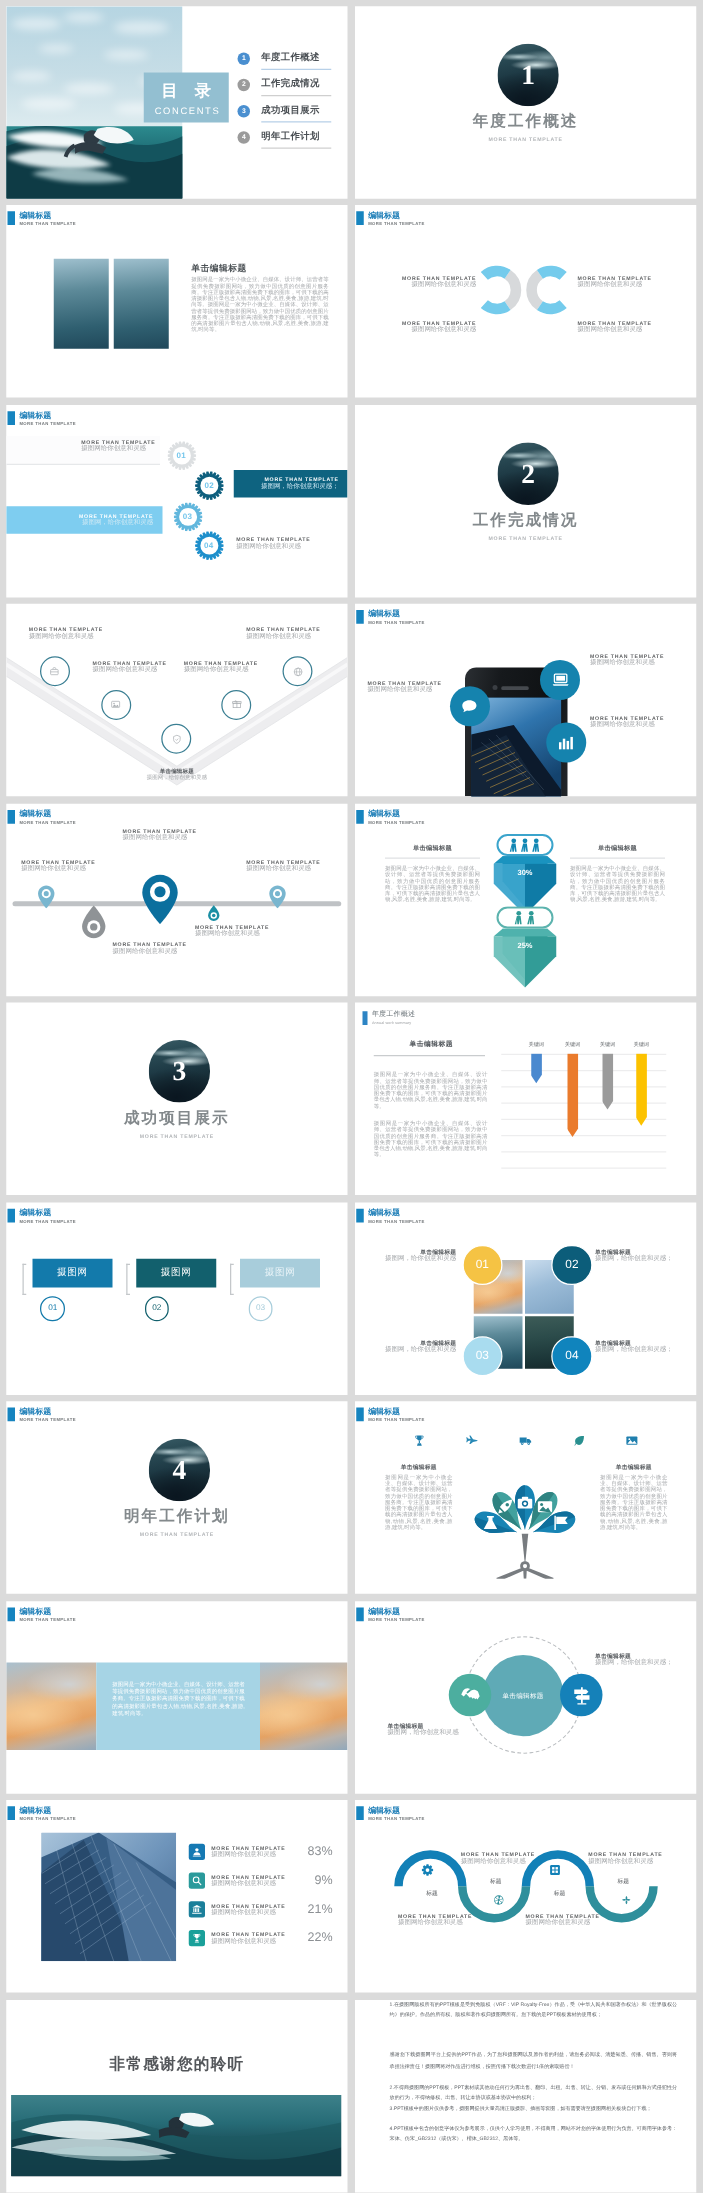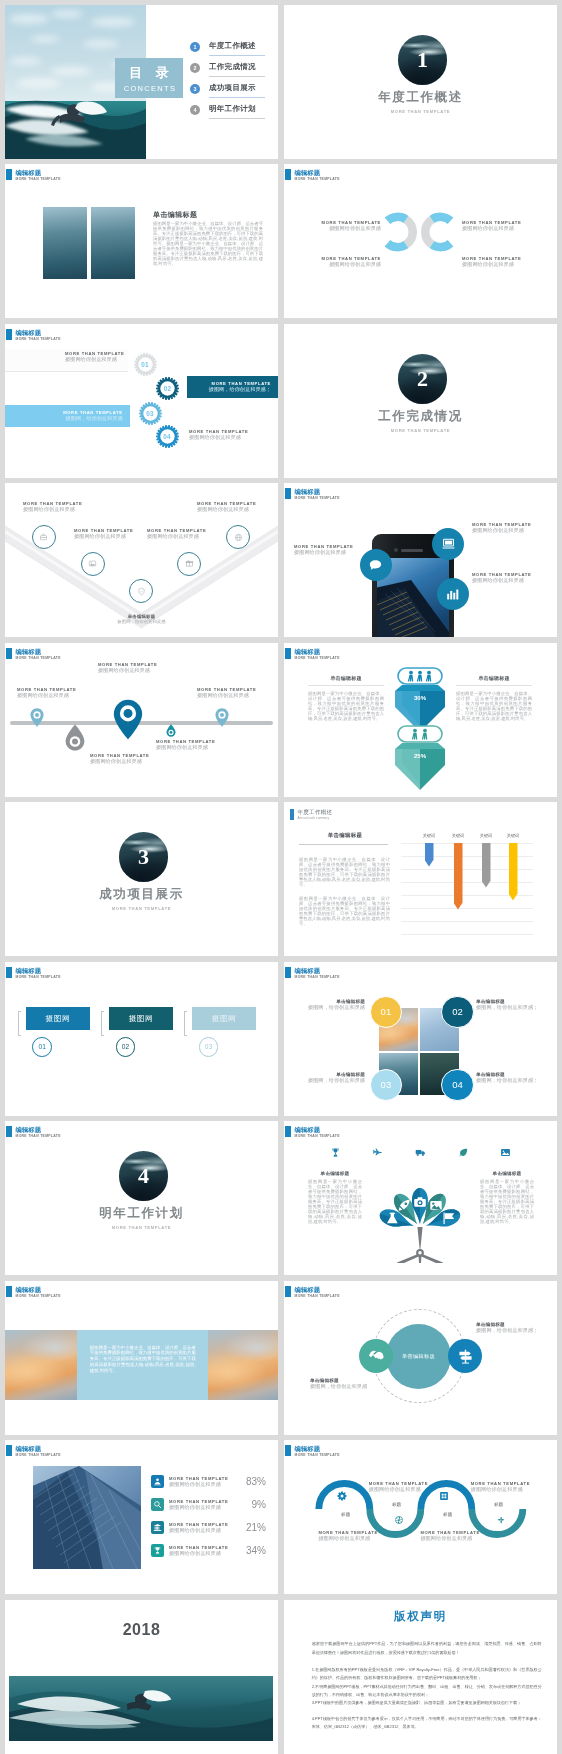--- a/index.html
+++ b/index.html
@@ -1205,21 +1205,21 @@
           <path d="M8 4H5.4v1.8A2.8 2.8 0 0 0 8.2 8.6M16 4h2.6v1.8a2.8 2.8 0 0 1-2.8 2.8" fill="none" stroke="#fff" stroke-width="1.4"></path>
           <path d="M11 12h2v3.4h-2Z" fill="#fff"></path>
           <path d="M9.2 15.8h5.6l1.2 3.4H8Z" fill="#fff"></path>
           <path d="M7.6 20h8.8v1.5H7.6Z" fill="#fff"></path>
         </svg>
       </span>
       <span class="s19-tx">
         <span class="mtt">MORE THAN TEMPLATE</span>
         <span class="cn">摄图网给你创意和灵感</span>
       </span>
-      <span class="s19-val">34%</span>
+      <span class="s19-val">22%</span>
     </div>
   </div>
 </div>
 
 <div class="slide c1 r9">
   <div class="shead">
     <span class="bar"></span>
     <span class="tx">
       <span class="t1">编辑标题</span>
       <span class="t2">MORE THAN TEMPLATE</span>
@@ -1291,21 +1291,21 @@
     <div class="mtt">MORE THAN TEMPLATE</div>
     <div class="cn">摄图网给你创意和灵感</div>
   </div>
   <div class="s20-t s20-t4">
     <div class="mtt">MORE THAN TEMPLATE</div>
     <div class="cn">摄图网给你创意和灵感</div>
   </div>
 </div>
 
 <div class="slide c0 r10">
-  <div class="s21-year">2018</div>
+  <div class="s21-th">非常感谢您的聆听</div>
   <div class="s21-photo ph ocean">
     <svg viewBox="0 0 264 65" width="264" height="65">
       <defs>
         <linearGradient id="seaG" x1="0" y1="0" x2="0" y2="1">
           <stop offset="0" stop-color="#3d818a"></stop>
             <stop offset="0.35" stop-color="#266b76"></stop>
           <stop offset="1" stop-color="#0c2730"></stop>
         </linearGradient>
       </defs>
       <rect width="264" height="65" fill="url(#seaG)"></rect>
@@ -1317,19 +1317,18 @@
       <g fill="#23313a">
         <path d="M126 21 c3 -3.6 7.6 -4.6 10.4 -1.8 c2.8 2.8 1.8 6.6 -1 8.4 c-3.8 1.8 -8.6 1 -9.4 -2.8 z"></path>
         <path d="M118 28 c6 -3 13.4 -3 19 -1 l5.6 2.8 l-2.8 4.6 l-8.4 -1.8 c-4.6 -1 -9.4 0 -13 1.8 z"></path>
       </g>
       <path d="M136 15 c12.4 -2.8 22.6 1.8 26.4 8.4 c-10.4 3.8 -22.6 1.8 -28.2 -3.8 z" fill="#f2f7f8"></path>
     </svg>
   </div>
 </div>
 
 <div class="slide c1 r10">
-  <div class="s22-title">版权声明</div>
   <div class="s22-intro">感谢您下载摄图网平台上提供的PPT作品，为了您和摄图网以及原作者的利益，请您务必阅读、清楚知悉、传播、销售、否则将承担法律责任！摄图网将对作品进行维权，按照传播下载次数进行1倍的索取赔偿！</div>
   <div class="s22-p">1.在摄图网版权所有的PPT模板是受到免版权（VRF：VIP Royalty-Free）作品，受《中华人民共和国著作权法》和《世界版权公约》的保护。作品的所有权、版权和著作权归摄图网所有。您下载的是PPT模板素材的使用权；</div>
   <div class="s22-p">2.不得商摄图网的PPT模板，PPT素材或其他动任何行为再出售、翻印、出租、出售、转让、分销、发布或任何解释方式侵犯性分放的行为，不得纳修权、出售、转让本协议或基本协议中的权利；</div>
   <div class="s22-p">3.PPT模板中的图片仅供参考，摄图网提供大量高清正版摄影、插画等套图，如有需要请至摄图网相关板块自行下载；</div>
   <div class="s22-p">4.PPT模板中包含的创意字体仅为参考展示，仅供个人学习使用，不得商用，网站不对您的字体使用行为负责。可商用字体参考：宋体、仿宋_GB2312（或仿宋）、楷体_GB2312、黑体等。</div>
 </div>
 
 </body></html>

